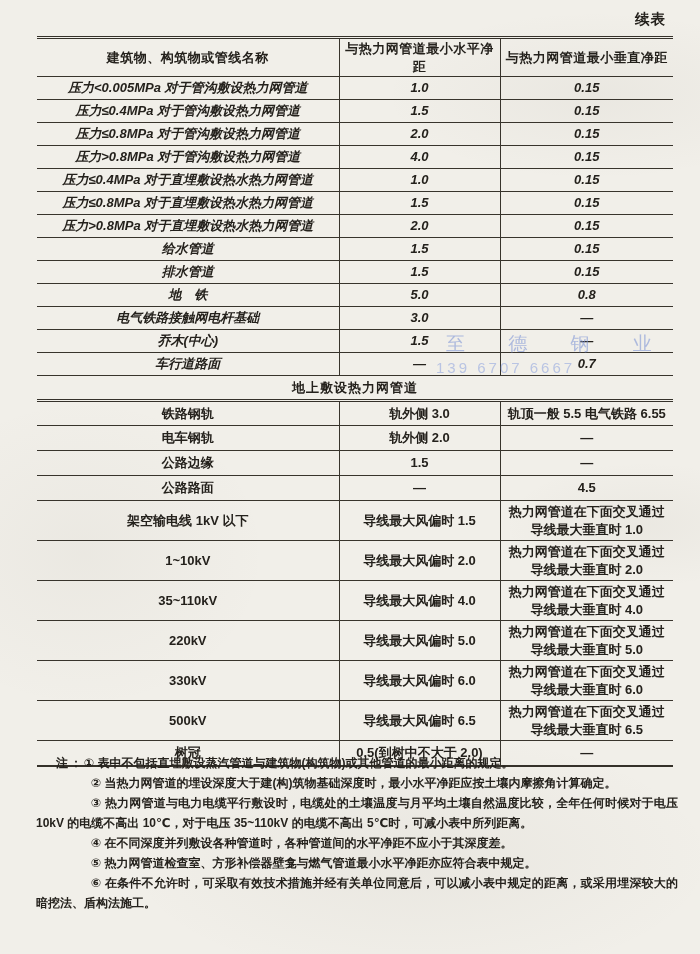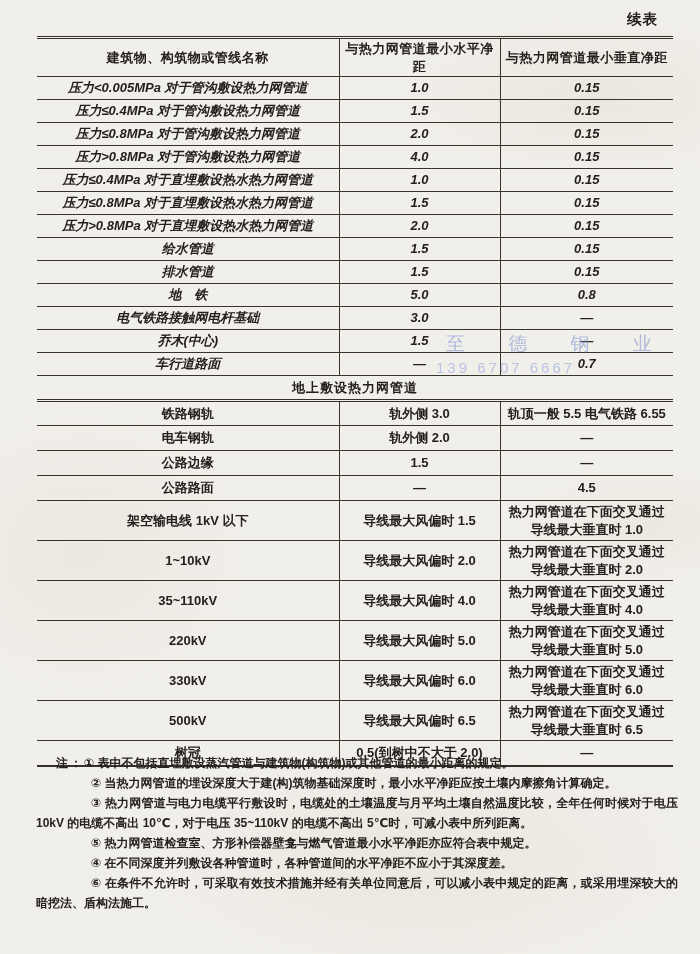--- a/index.html
+++ b/index.html
@@ -14,21 +14,21 @@
     background-color:#f1efe9;
     background-image:
       radial-gradient(ellipse 300px 120px at 85% 10%, rgba(120,110,95,0.06), transparent 70%),
       radial-gradient(ellipse 260px 220px at 12% 58%, rgba(120,110,95,0.05), transparent 70%),
       radial-gradient(ellipse 420px 180px at 60% 90%, rgba(110,100,85,0.06), transparent 70%),
       radial-gradient(ellipse 200px 90px at 92% 55%, rgba(115,105,90,0.05), transparent 70%);
     color:#24211c;
     overflow:hidden;
   }
   .continued-label {
-    position:absolute; top:10px; right:42px;
+    position:absolute; top:10px; right:34px;
     font-size:14.5px; font-weight:bold; letter-spacing:1px;
   }
   table.clearance-table {
     position:absolute; top:36px; left:37px;
     width:636px;
     border-collapse:collapse;
     border-top:3px double #35312a;
     font-size:13px; font-weight:bold;
     color:#24211c;
   }
@@ -258,22 +258,22 @@
           <td>0.5(到树中不大于 2.0)</td>
           <td>—</td>
         </tr>
       </tbody>
   </table>
 
   <div class="notes" id="notes-block">
       <p class="note-first"><span class="notes-label">注：</span>① 表中不包括直埋敷设蒸汽管道与建筑物(构筑物)或其他管道的最小距离的规定。</p>
       <p class="note-rest">② 当热力网管道的埋设深度大于建(构)筑物基础深度时，最小水平净距应按土壤内摩擦角计算确定。</p>
       <p class="note-rest">③ 热力网管道与电力电缆平行敷设时，电缆处的土壤温度与月平均土壤自然温度比较，全年任何时候对于电压 10kV 的电缆不高出 10℃，对于电压 35~110kV 的电缆不高出 5℃时，可减小表中所列距离。</p>
+      <p class="note-rest">④ 在不同深度并列敷设各种管道时，各种管道间的水平净距不应小于其深度差。</p>
       <p class="note-rest">⑤ 热力网管道检查室、方形补偿器壁龛与燃气管道最小水平净距亦应符合表中规定。</p>
-      <p class="note-rest">④ 在不同深度并列敷设各种管道时，各种管道间的水平净距不应小于其深度差。</p>
       <p class="note-rest">⑥ 在条件不允许时，可采取有效技术措施并经有关单位同意后，可以减小表中规定的距离，或采用埋深较大的暗挖法、盾构法施工。</p>
     </div>
 
   <div class="watermark">
     <div class="wm1">至 德 钢 业</div>
     <div class="wm2">139 6707 6667</div>
   </div>
 
 </div>
 

